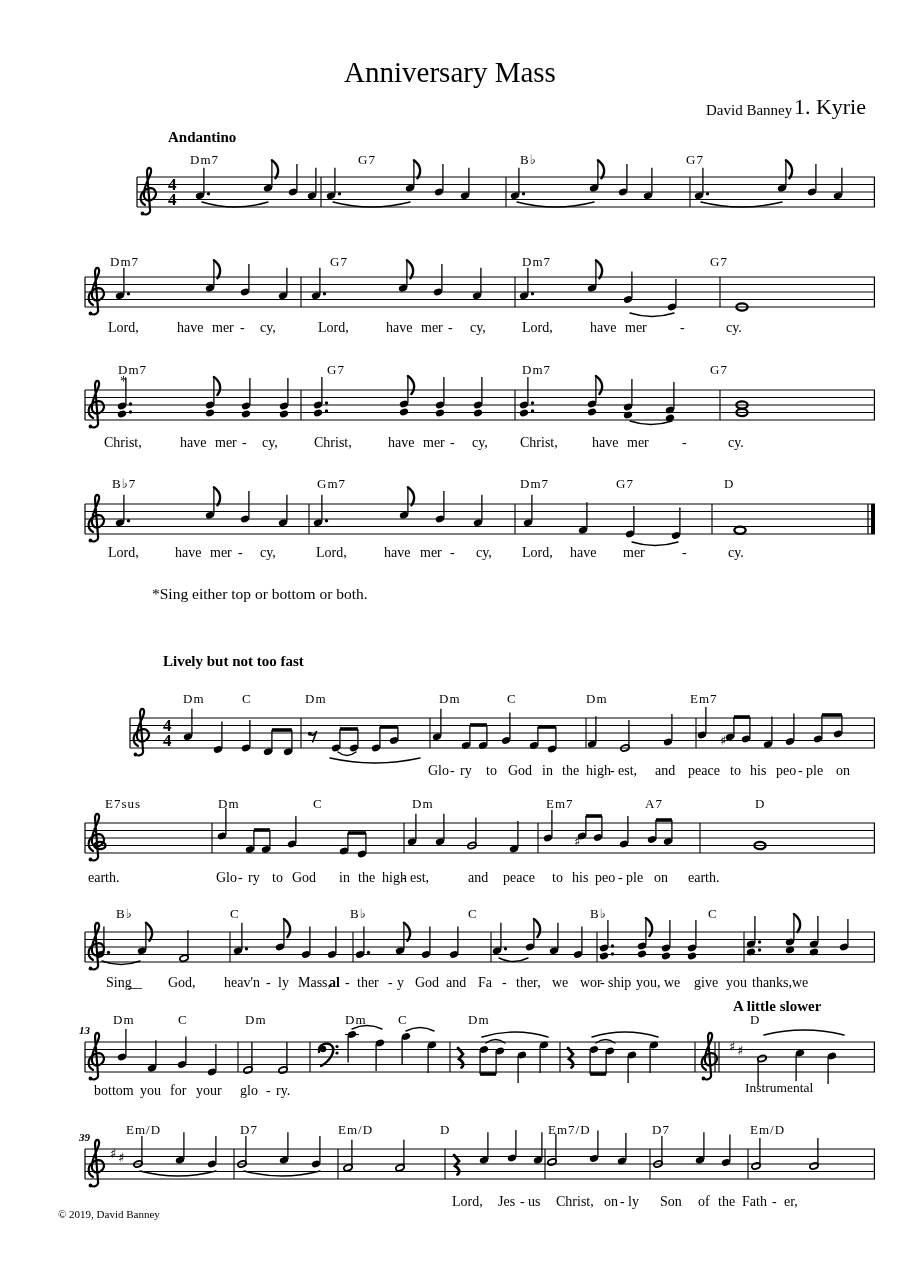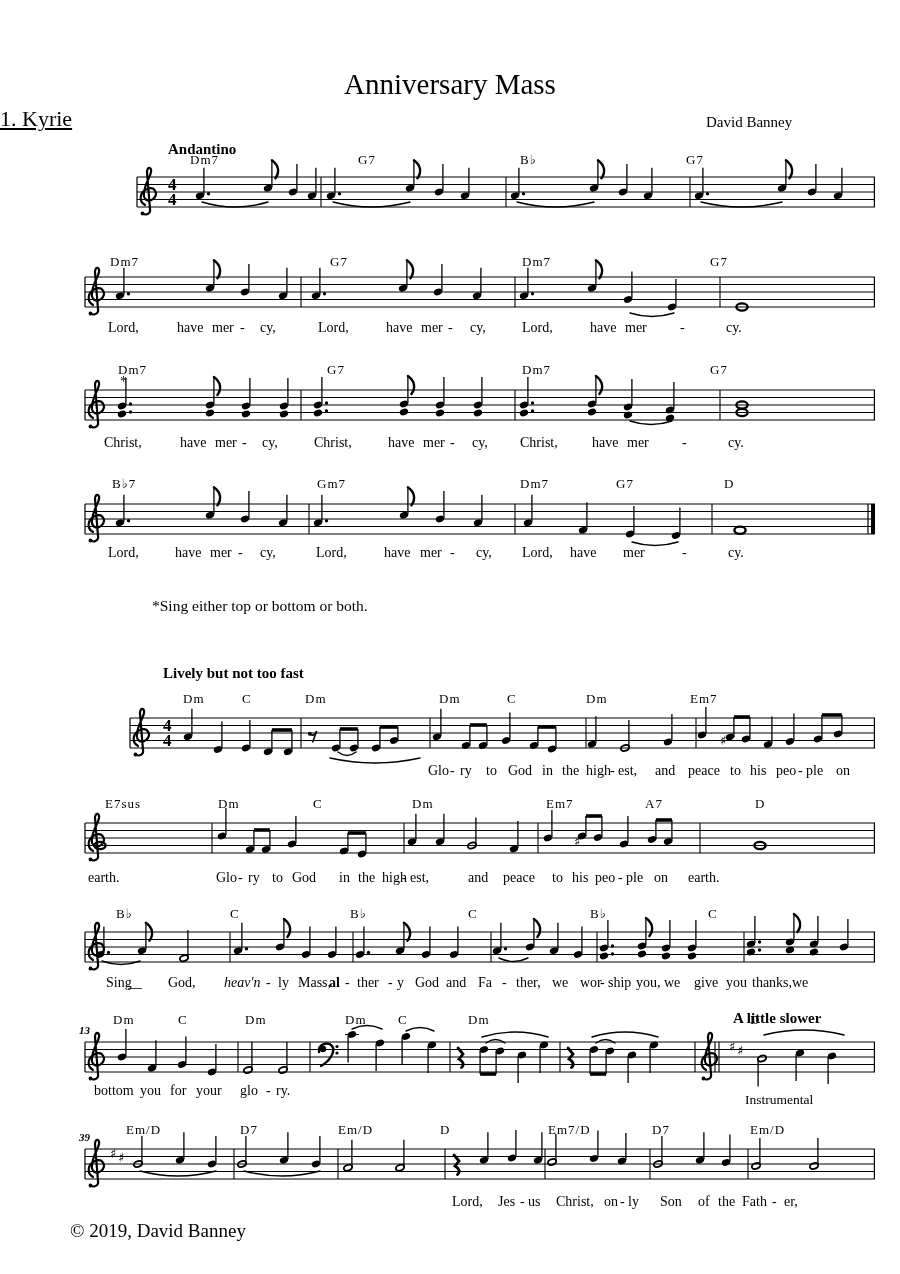--- a/index.html
+++ b/index.html
@@ -1,31 +1,31 @@
 <!DOCTYPE html>
 <html><head>
 <meta charset="utf-8">
 <style>
   html,body{margin:0;padding:0;}
   body{width:900px;height:1274px;background:#fff;position:relative;
        font-family:"Liberation Serif",serif;color:#000;}
   #page{position:absolute;inset:0;overflow:hidden;}
   #score-svg{position:absolute;left:0;top:0;}
   #text-layer{position:absolute;left:0;top:0;width:900px;height:1274px;}
-  .t{position:absolute;white-space:nowrap;margin-top:12px;}
+  .t{position:absolute;white-space:nowrap;}
   .title{top:56px;left:0;width:900px;text-align:center;font-size:29px;}
-  .kyrie-heading{top:94px;left:0;width:866px;text-align:left;font-size:22px;text-decoration:underline;}
+  .kyrie-heading{top:94px;left:0;width:866px;text-align:right;font-size:22px;}
   .composer{top:102px;left:706px;font-size:15px;}
   .kyrie-tempo{top:129px;left:168px;font-size:15px;font-weight:bold;}
   .footnote{top:585px;left:152px;font-size:15.5px;}
   .gloria-heading{top:639px;left:42px;width:858px;text-align:center;font-size:22px;}
   .gloria-tempo{top:653px;left:163px;font-size:15px;font-weight:bold;}
   .slower{top:998px;left:733px;font-size:15px;font-weight:bold;}
   .instrumental{top:1080px;left:745px;font-size:13.5px;}
-  .copyright{top:1208px;left:70px;font-size:19px;}
+  .copyright{top:1208px;left:58px;font-size:11px;}
   .pos{position:absolute;white-space:nowrap;}
   .chord{font-size:13px;letter-spacing:1px;}
   .lyric{font-size:14px;}
   .mnum{font-size:11px;font-style:italic;font-weight:bold;}
   .ann{font-size:14px;}
 </style>
 </head>
 <body>
 
 <div id="page">
@@ -712,21 +712,21 @@
       <div class="pos lyric" style="left: 688px; top: 870px;">earth.</div>
       <div class="pos chord" style="left: 116px; top: 906px;">B♭</div>
       <div class="pos chord" style="left: 230px; top: 906px;">C</div>
       <div class="pos chord" style="left: 350px; top: 906px;">B♭</div>
       <div class="pos chord" style="left: 468px; top: 906px;">C</div>
       <div class="pos chord" style="left: 590px; top: 906px;">B♭</div>
       <div class="pos chord" style="left: 708px; top: 906px;">C</div>
       <div class="pos lyric" style="left: 106px; top: 975px;">Sing</div>
       <div class="pos lyric" style="left: 128px; top: 975px;">__</div>
       <div class="pos lyric" style="left: 168px; top: 975px;">God,</div>
-      <div class="pos lyric" style="left: 224px; top: 975px; font-style: italic;">heav'n</div>
+      <div class="pos lyric" style="left: 224px; top: 975px;">heav'n</div>
       <div class="pos lyric" style="left: 266px; top: 975px;">-</div>
       <div class="pos lyric" style="left: 278px; top: 975px;">ly</div>
       <div class="pos lyric" style="left: 298px; top: 975px;">Mass,</div>
       <div class="pos lyric" style="left: 329px; top: 975px; font-weight: bold;">al</div>
       <div class="pos lyric" style="left: 345px; top: 975px;">-</div>
       <div class="pos lyric" style="left: 357px; top: 975px;">ther</div>
       <div class="pos lyric" style="left: 388px; top: 975px;">-</div>
       <div class="pos lyric" style="left: 397px; top: 975px;">y</div>
       <div class="pos lyric" style="left: 415px; top: 975px;">God</div>
       <div class="pos lyric" style="left: 446px; top: 975px;">and</div>

